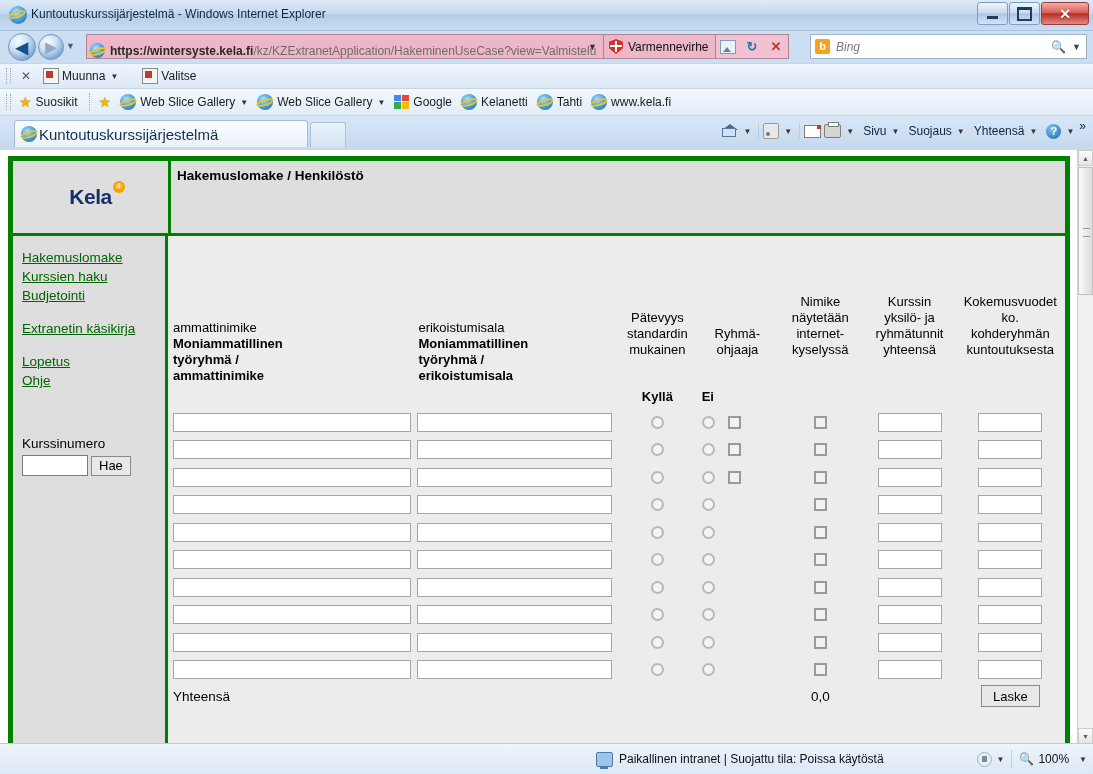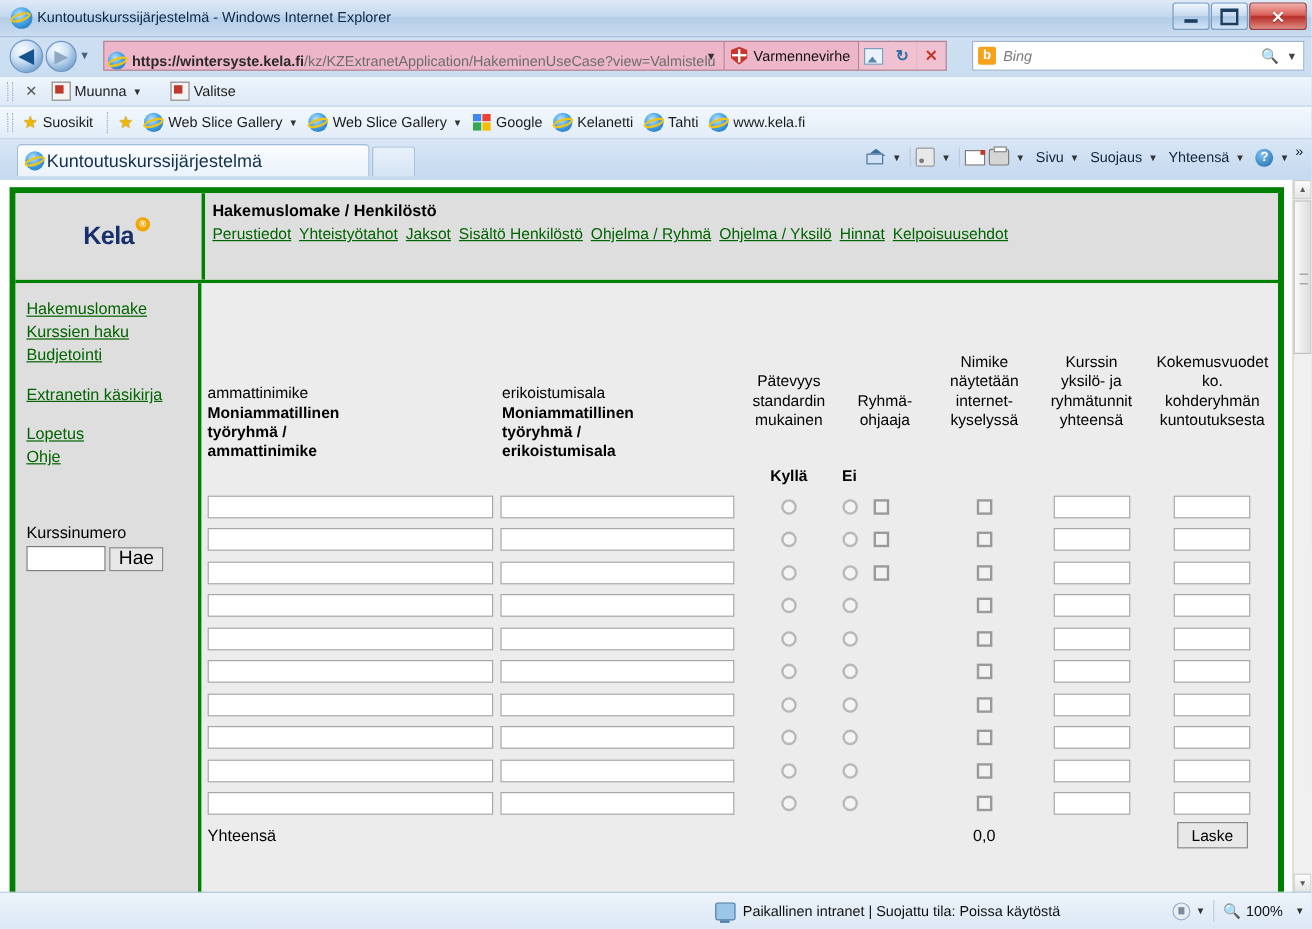--- a/index.html
+++ b/index.html
@@ -164,21 +164,21 @@
     padding:12px 0 0 9px;box-sizing:border-box;
   }
   #sidebar a{display:block;color:#006400;text-decoration:underline;font-size:13.5px;line-height:19px;}
   .sbgap{height:14px;}
   #kurssinum-label{font-size:13.5px;color:#000;margin-top:46px;}
   #kurssinum-row{display:flex;align-items:center;margin-top:4px;}
   #kurssinum-input{
     width:60px;height:17px;border:1px solid #7b7b7b;background:#fff;
   }
   #hae-btn{
-    margin-left:3px;height:20px;padding:0 7px;font-size:16px;
+    margin-left:3px;height:20px;padding:0 7px;font-size:13px;
     background:#e8e8e8;border:1px solid #8a8a8a;color:#000;
     font-family:"Liberation Sans",sans-serif;
   }
 
   #content{flex:1;background:#ececec;position:relative;}
 
   
   table.ftab{border-collapse:collapse;width:100%;}
   table.ftab td{padding:0;vertical-align:bottom;}
   .chead{font-size:13px;color:#000;text-align:center;line-height:16px;padding-bottom:2px;}
@@ -440,30 +440,20 @@
 
         <div id="hdr">
           <div id="logocell">
             <span id="logo">
               <span>Kela</span>
               <span class="reg">®</span>
             </span>
           </div>
           <div id="hdrtext">
             <div class="hline">Hakemuslomake / Henkilöstö</div>
-            <div id="navlinks">
-              <a href="#">Perustiedot</a>
-              <a href="#">Yhteistyötahot</a>
-              <a href="#">Jaksot</a>
-              <a href="#">Sisältö Henkilöstö</a>
-              <a href="#">Ohjelma / Ryhmä</a>
-              <a href="#">Ohjelma / Yksilö</a>
-              <a href="#">Hinnat</a>
-              <a href="#">Kelpoisuusehdot</a>
-            </div>
           </div>
         </div>
 
         <div id="bodysplit">
 
           <div id="sidebar">
             <a href="#">Hakemuslomake</a>
             <a href="#">Kurssien haku</a>
             <a href="#">Budjetointi</a>
             <div class="sbgap"></div>

